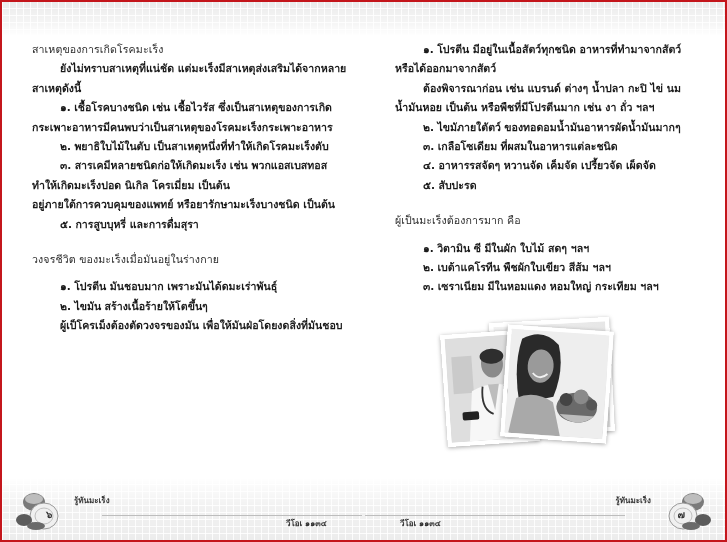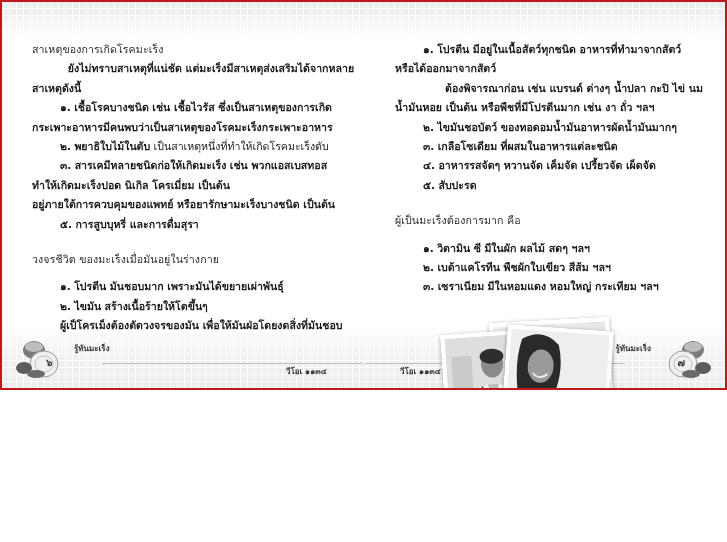--- a/index.html
+++ b/index.html
@@ -1,21 +1,21 @@
 <!DOCTYPE html>
 <html><head>
   <meta charset="utf-8">
   <style>
     * { margin: 0; padding: 0; box-sizing: border-box; }
     html, body { width: 727px; height: 542px; overflow: hidden; background: #ffffff; }
     body { font-family: "DejaVu Sans", "Liberation Sans", sans-serif; color: #1a1a1a; }
 
     .spread {
       position: relative;
-      width: 727px; height: 390px;
+      width: 727px; height: 542px;
       background: #ffffff;
       border: 2px solid #c4161c;
       overflow: hidden;
     }
 
     
     .band {
       position: absolute; left: 0; right: 0;
       background-color: #ececec;
       background-image:
@@ -41,21 +41,21 @@
       position: absolute; top: 38px;
       width: 330px;
       font-size: 10.6px;
       line-height: 19.4px;
     }
     .page.left { left: 30px; }
     .page.right { left: 393px; }
 
     p { margin: 0; }
     .heading { font-weight: normal; color: #2a2a2a; letter-spacing: 0.1px; }
-    .indent { text-indent: 28px; text-align: center; }
+    .indent { text-indent: 28px; }
     .item { padding-left: 28px; }
     .item .num, .item b { font-weight: bold; }
     .gap { height: 16px; }
     .gap-sm { height: 8px; }
 
     
     .photos {
       position: absolute; left: 442px; top: 318px; width: 180px; height: 130px;
     }
     .photo {
@@ -117,21 +117,21 @@
     <p class="item">
       <span class="num">๑.</span>
       <b>เชื้อโรคบางชนิด</b>
       <span style="font-weight:bold;">เช่น เชื้อไวรัส ซึ่งเป็นสาเหตุของการเกิด</span>
     </p>
     <p style="font-weight:bold;">กระเพาะอาหารมีคนพบว่าเป็นสาเหตุของโรคมะเร็งกระเพาะอาหาร</p>
 
     <p class="item">
       <span class="num">๒.</span>
       <b>พยาธิใบไม้ในตับ</b>
-      <span style="font-weight:normal;margin-top:40px;">เป็นสาเหตุหนึ่งที่ทำให้เกิดโรคมะเร็งตับ</span>
+      <span style="font-weight:bold;margin-top:40px;">เป็นสาเหตุหนึ่งที่ทำให้เกิดโรคมะเร็งตับ</span>
     </p>
 
     <p class="item">
       <span class="num">๓.</span>
       <b>สารเคมีหลายชนิดก่อให้เกิดมะเร็ง</b>
       <span style="font-weight:bold;">เช่น พวกแอสเบสทอส</span>
     </p>
     <p style="font-weight:bold;">ทำให้เกิดมะเร็งปอด นิเกิล โครเมี่ยม เป็นต้น</p>
 
     <p style="font-weight:bold;">อยู่ภายใต้การควบคุมของแพทย์ หรือยารักษามะเร็งบางชนิด เป็นต้น</p>
@@ -142,21 +142,21 @@
     </p>
 
     <div class="gap"></div>
 
     <p class="heading">วงจรชีวิต ของมะเร็งเมื่อมันอยู่ในร่างกาย</p>
     <div class="gap-sm"></div>
 
     <p class="item">
       <span class="num">๑.</span>
       <b>โปรตีน</b>
-      <span style="font-weight:bold;">มันชอบมาก เพราะมันได้ขยายเผ่าพันธุ์</span>
+      <span style="font-weight:bold;">มันชอบมาก เพราะมันได้ดมะเร่าพันธุ์</span>
     </p>
     <p class="item">
       <span class="num">๒.</span>
       <b>ไขมัน</b>
       <span style="font-weight:bold;">สร้างเนื้อร้ายให้โตขึ้นๆ</span>
     </p>
     <p class="item" style="font-weight:bold;">ผู้เป็โครเม็งต้องตัดวงจรของมัน เพื่อให้มันฝ่อโดยงดสิ่งที่มันชอบ</p>
   </div>
 
   <div class="page right">
@@ -164,21 +164,21 @@
       <span class="num">๑.</span>
       <b>โปรตีน</b>
       <span style="font-weight:bold;">มีอยู่ในเนื้อสัตว์ทุกชนิด อาหารที่ทำมาจากสัตว์</span>
     </p>
     <p style="font-weight:bold;">หรือได้ออกมาจากสัตว์</p>
     <p class="indent" style="font-weight:bold;">ต้องพิจารณาก่อน เช่น แบรนด์ ต่างๆ น้ำปลา กะปิ ไข่ นม</p>
     <p style="font-weight:bold;">น้ำมันหอย เป็นต้น หรือพืชที่มีโปรตีนมาก เช่น งา ถั่ว ฯลฯ</p>
 
     <p class="item">
       <span class="num">๒.</span>
-      <b>ไขมันชอบัตว์</b>
+      <b>ไขมัภายใตัตว์</b>
       <span style="font-weight:bold;">ของทอดอมน้ำมันอาหารผัดน้ำมันมากๆ</span>
     </p>
     <p class="item">
       <span class="num">๓.</span>
       <b>เกลือโซเดียม</b>
       <span style="font-weight:bold;">ที่ผสมในอาหารแต่ละชนิด</span>
     </p>
     <p class="item">
       <span class="num">๔.</span>
       <b>อาหารรสจัดๆ</b>
@@ -190,21 +190,21 @@
     </p>
 
     <div class="gap"></div>
 
     <p class="heading">ผู้เป็นมะเร็งต้องการมาก คือ</p>
     <div class="gap-sm"></div>
 
     <p class="item">
       <span class="num">๑.</span>
       <b>วิตามิน ซี</b>
-      <span style="font-weight:bold;">มีในผัก ผลไม้ สดๆ ฯลฯ</span>
+      <span style="font-weight:bold;">มีในผัก ใบไม้ สดๆ ฯลฯ</span>
     </p>
     <p class="item">
       <span class="num">๒.</span>
       <b>เบต้าแคโรทีน</b>
       <span style="font-weight:bold;">พืชผักใบเขียว สีส้ม ฯลฯ</span>
     </p>
     <p class="item">
       <span class="num">๓.</span>
       <b>เซราเนียม</b>
       <span style="font-weight:bold;">มีในหอมแดง หอมใหญ่ กระเทียม ฯลฯ</span>

